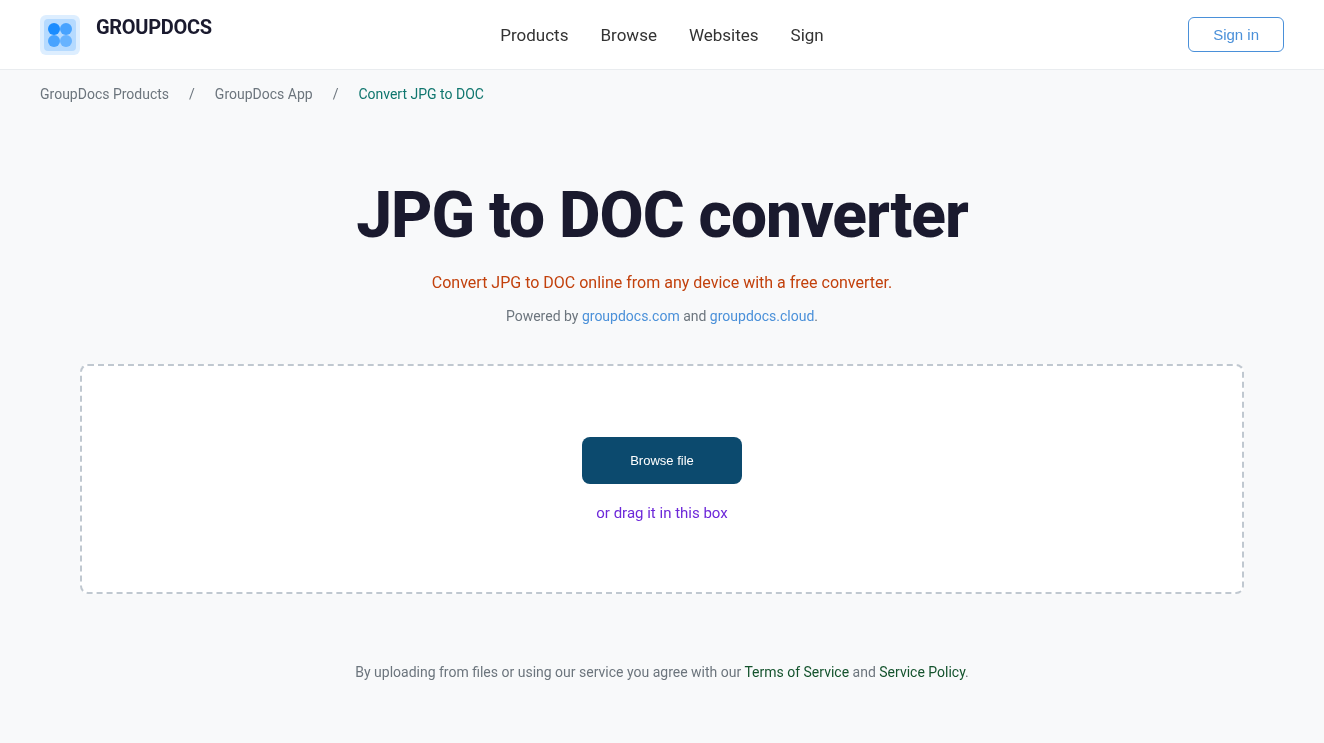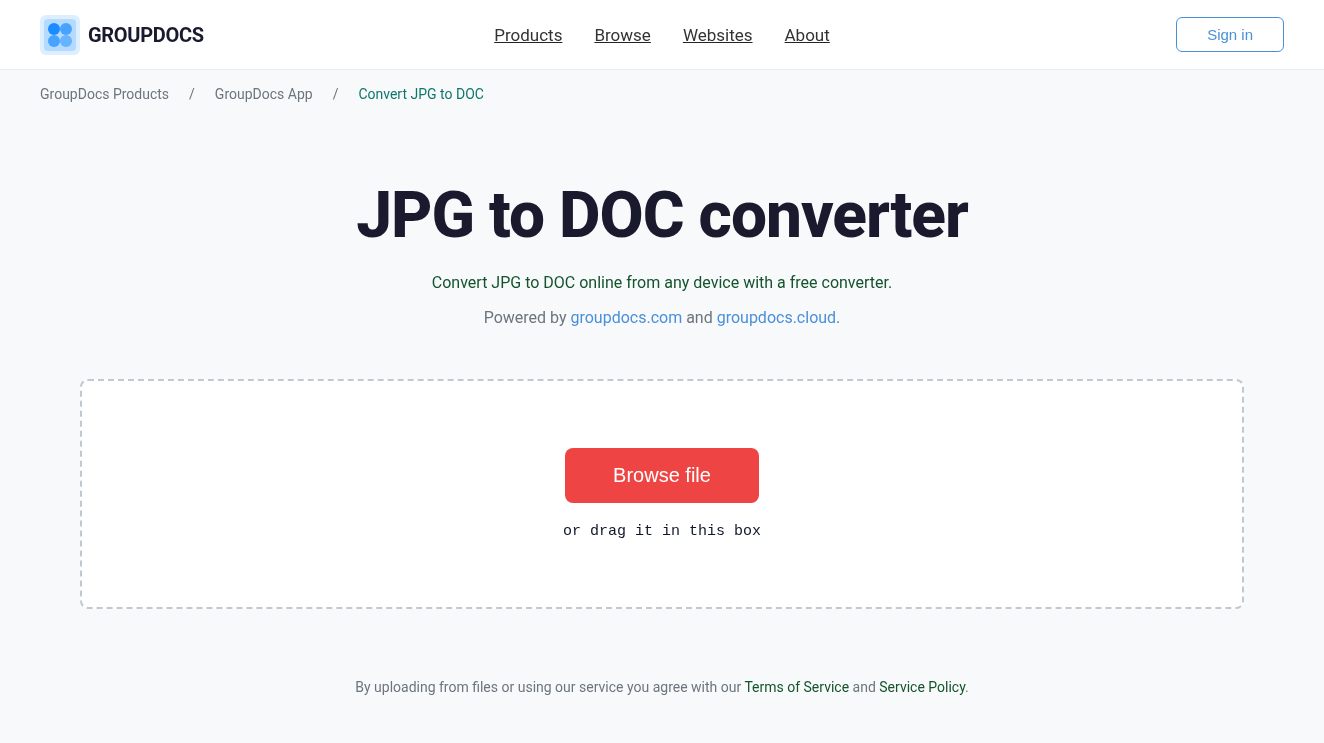--- a/index.html
+++ b/index.html
@@ -22,22 +22,21 @@
       border-bottom: 1px solid #e9ecef;
       padding: 0 40px;
       height: 70px;
       display: flex;
       align-items: center;
       justify-content: space-between;
     }
 
     .header-left {
       display: flex;
-      align-items: center;
-      gap: 8px;
+      gap: 16px;
     }
 
     .logo-icon {
       width: 40px;
       height: 40px;
     }
 
     .logo-text {
       font-size: 20px;
       font-weight: 700;
@@ -45,41 +44,40 @@
       letter-spacing: -0.3px;
     }
 
     .header-nav {
       display: flex;
       align-items: flex-start;
       gap: 32px;
       position: absolute;
       left: 50%;
       transform: translateX(-50%);
-      text-decoration: underline;
     }
 
     .nav-link {
       font-size: 17px;
       color: #333;
       text-decoration: none;
       font-weight: 400;
       cursor: pointer;
     }
 
     .header-right {
       display: flex;
       align-items: center;
     }
 
     .sign-in-btn {
       border: 1.5px solid #4a90d9;
       background: transparent;
       color: #4a90d9;
-      padding: 8px 30px;
+      padding: 8px 24px;
       border-radius: 6px;
       font-size: 15px;
       cursor: pointer;
       font-weight: 500;
     }
 
     
     .breadcrumb-section {
       padding: 16px 40px;
       background-color: #f8f9fa;
@@ -120,30 +118,30 @@
       font-size: 64px;
       font-weight: 800;
       color: #1a1a2e;
       text-align: center;
       margin-bottom: 20px;
       letter-spacing: -1px;
     }
 
     .page-subtitle {
       font-size: 16px;
-      color: #14532d;
+      color: #c2410c;
       text-align: center;
       margin-bottom: 16px;
     }
 
     .powered-by {
-      font-size: 16px;
-      color: #6c757d;
-      text-align: center;
-      margin-bottom: 52px;
+      font-size: 14px;
+      color: #6c757d;
+      text-align: center;
+      margin-bottom: 40px;
     }
 
     .powered-by a {
       color: #4a90d9;
       text-decoration: none;
     }
 
     
     .drop-zone {
       width: 1200px;
@@ -155,35 +153,34 @@
       display: flex;
       flex-direction: column;
       align-items: center;
       justify-content: center;
       padding: 50px 40px;
       gap: 20px;
       cursor: pointer;
     }
 
     .browse-btn {
-      background-color: #ef4444;
+      background-color: #0c4a6e;
       color: #ffffff;
       border: none;
       padding: 16px 48px;
       border-radius: 8px;
-      font-size: 20px;
+      font-size: 13px;
       font-weight: 500;
       cursor: pointer;
       min-width: 160px;
     }
 
     .drag-text {
       font-size: 15px;
-      color: #0f172a;
-      font-family: Liberation Mono, monospace;
+      color: #6d28d9;
     }
 
     
     .footer-note {
       text-align: center;
       font-size: 14px;
       color: #6c757d;
       padding: 30px 40px;
     }
 
@@ -206,21 +203,21 @@
       <circle cx="14" cy="26" r="6" fill="#1a8cff" opacity="0.7"></circle>
       <circle cx="26" cy="26" r="6" fill="#1a8cff" opacity="0.5"></circle>
     </svg>
     <span class="logo-text">GROUPDOCS</span>
   </div>
 
   <nav class="header-nav">
     <a class="nav-link">Products</a>
     <a class="nav-link">Browse</a>
     <a class="nav-link">Websites</a>
-    <a class="nav-link">About</a>
+    <a class="nav-link">Sign</a>
   </nav>
 
   <div class="header-right">
     <button class="sign-in-btn">Sign in</button>
   </div>
 </header>
 
 <div class="breadcrumb-section">
   <nav class="breadcrumb">
     <a class="breadcrumb-item">GroupDocs Products</a>

